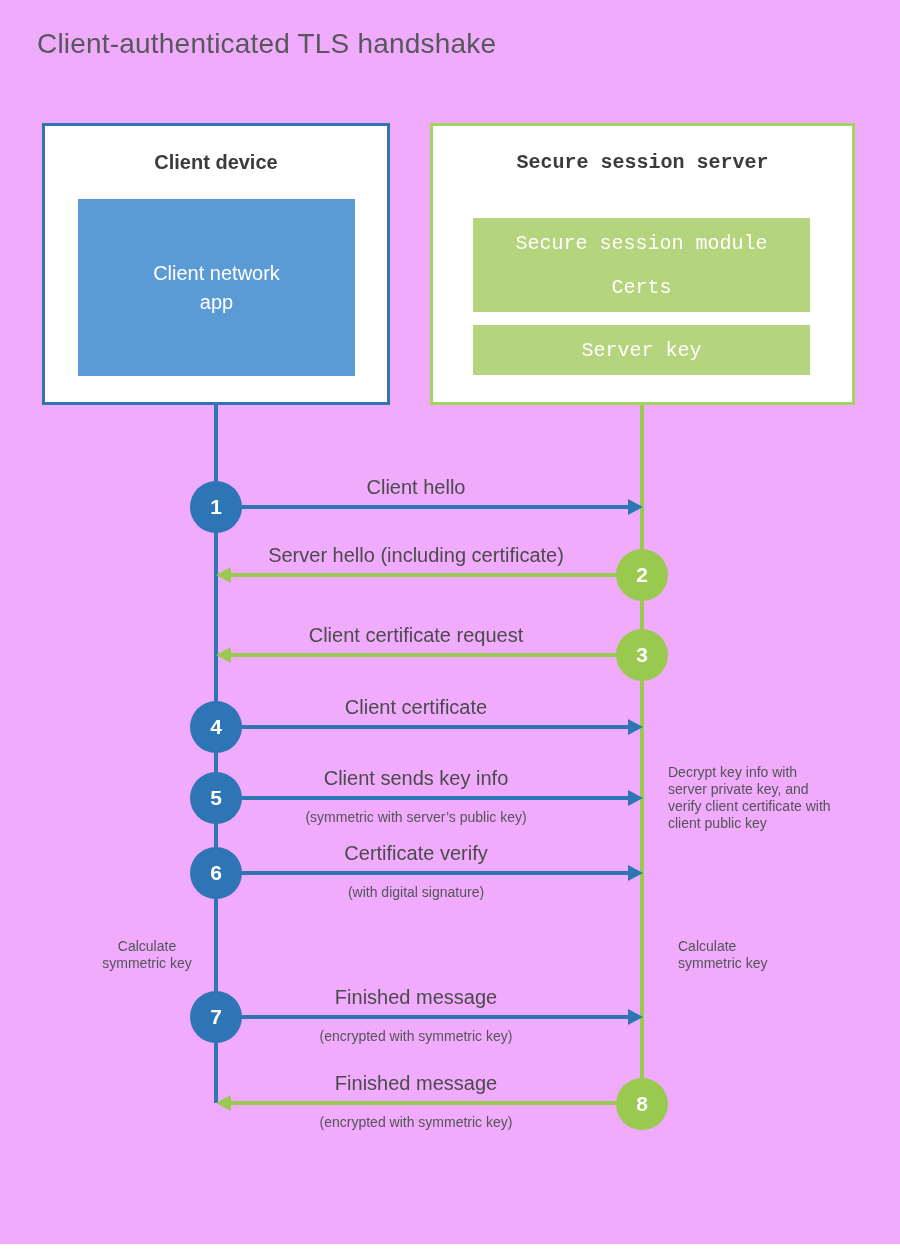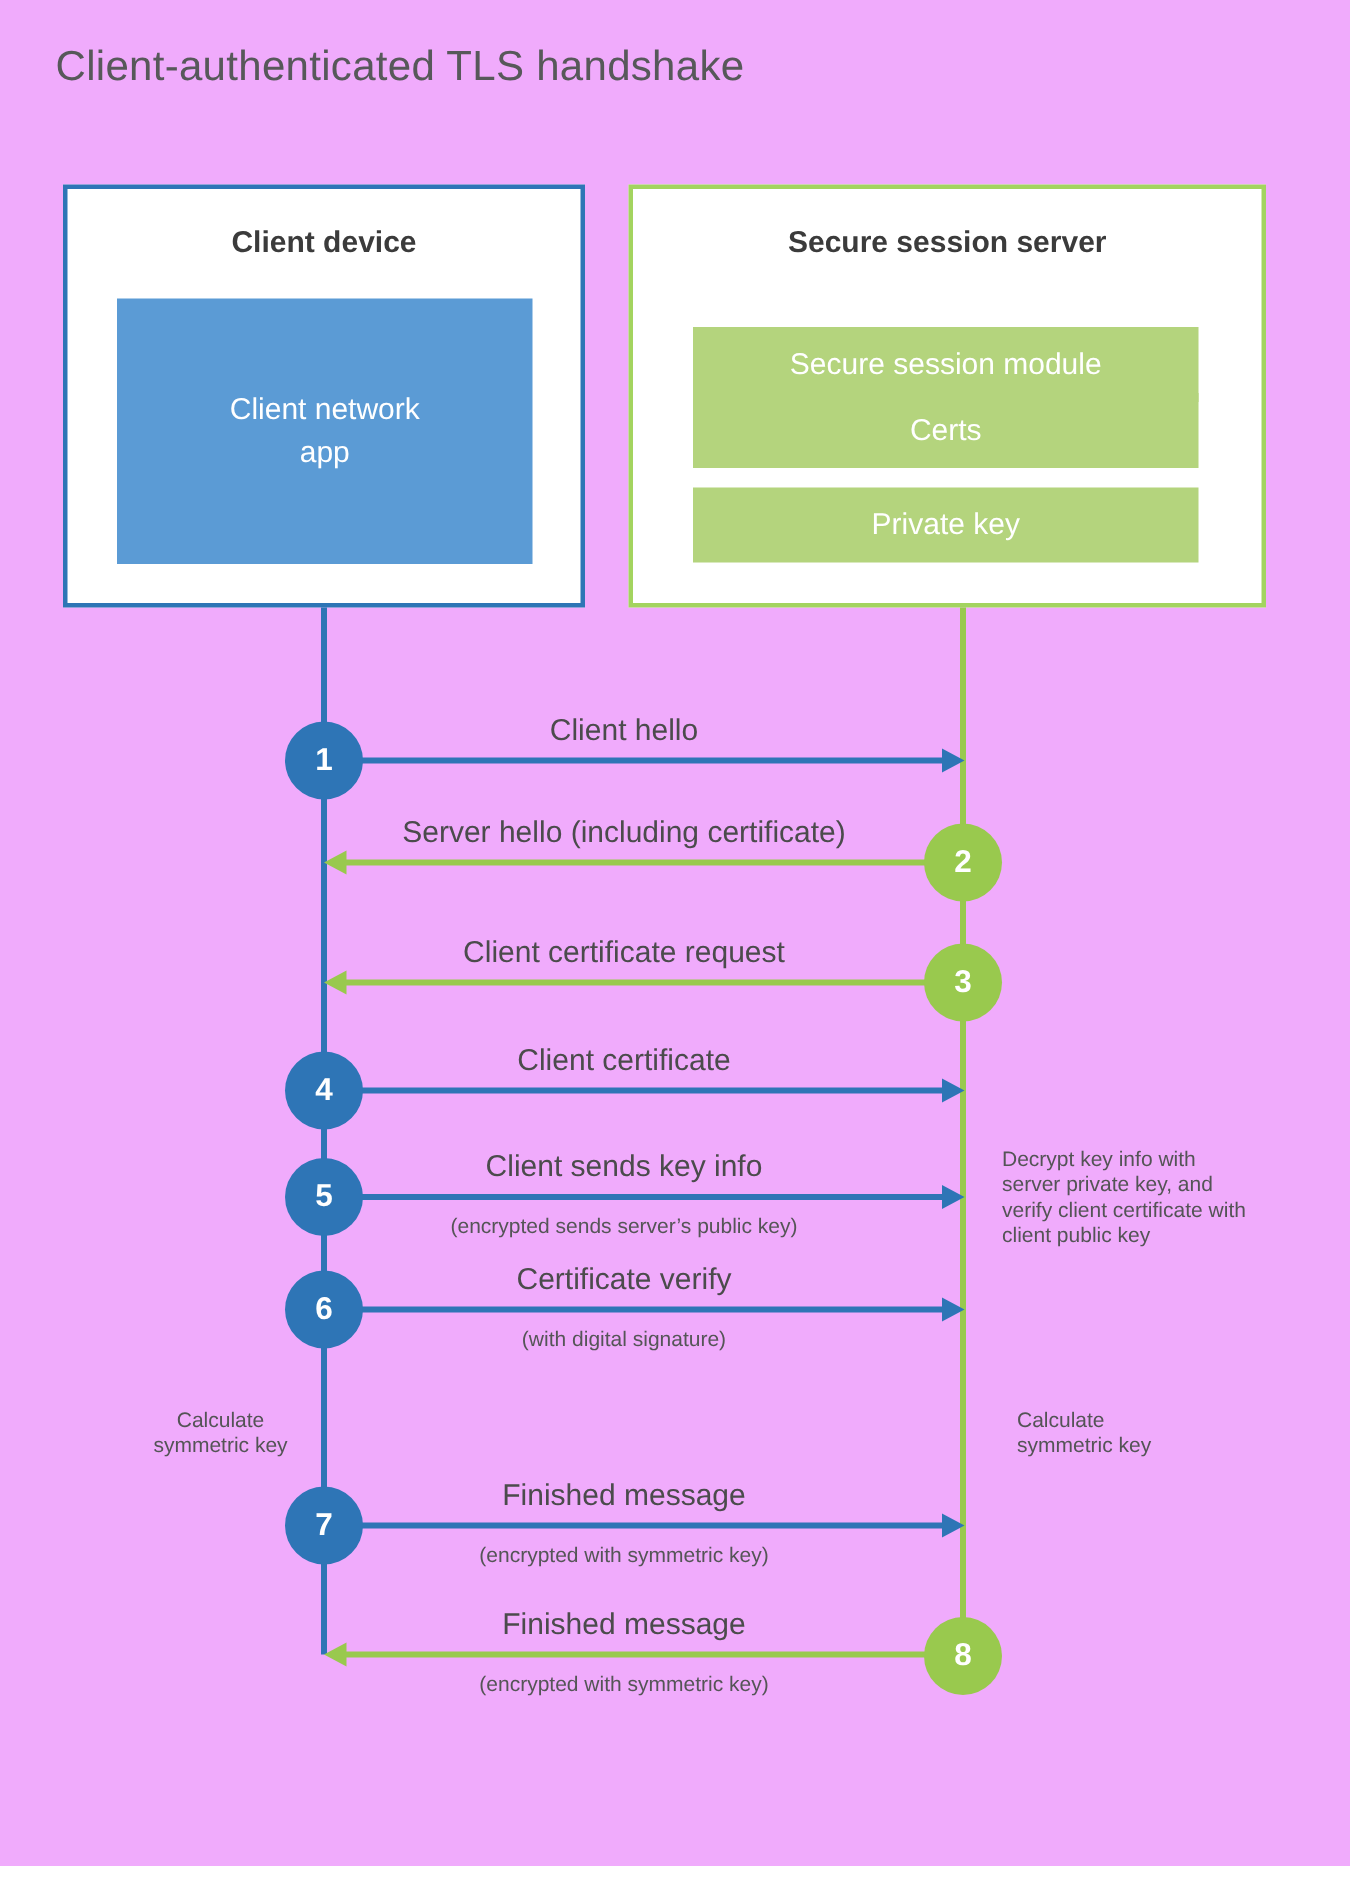--- a/index.html
+++ b/index.html
@@ -22,21 +22,21 @@
   }
   
   .actor-box {
     position: absolute;
     top: 123px;
     height: 282px;
     background: #ffffff;
     box-sizing: border-box;
   }
   .actor-box.client { left: 42px; width: 348px; border: 3px solid #2e75b6; }
-  .actor-box.server { left: 419px; width: 425px; border: 3px solid #a3d45f; }
+  .actor-box.server { left: 430px; width: 425px; border: 3px solid #a3d45f; font-family: Liberation Mono, monospace; }
   .actor-title {
     position: absolute;
     left: 0; top: 25px;
     width: 100%;
     text-align: center;
     font-size: 20px;
     font-weight: 700;
     color: #3b3b3b;
   }
   .app-box {
@@ -145,21 +145,21 @@
     <div class="app-box">
       <div>Client network</div>
       <div>app</div>
     </div>
   </div>
 
   <div class="actor-box server">
     <div class="actor-title">Secure session server</div>
     <div class="module-box m1">Secure session module</div>
     <div class="module-box m2">Certs</div>
-    <div class="module-box m3">Private key</div>
+    <div class="module-box m3">Server key</div>
   </div>
 
   <div class="lifeline blue"></div>
   <div class="lifeline green"></div>
 
   <div>
     <div class="aline blue s1-line"></div>
     <div class="ahead right s1-head"></div>
     <div class="circle blue s1-circle">1</div>
     <div class="alabel s1-label">Client hello</div>
@@ -184,21 +184,21 @@
     <div class="ahead right s4-head"></div>
     <div class="circle blue s4-circle">4</div>
     <div class="alabel s4-label">Client certificate</div>
   </div>
 
   <div>
     <div class="aline blue s5-line"></div>
     <div class="ahead right s5-head"></div>
     <div class="circle blue s5-circle">5</div>
     <div class="alabel s5-label">Client sends key info</div>
-    <div class="asub s5-sub">(encrypted sends server’s public key)</div>
+    <div class="asub s5-sub">(symmetric with server’s public key)</div>
   </div>
 
   <div>
     <div class="aline blue s6-line"></div>
     <div class="ahead right s6-head"></div>
     <div class="circle blue s6-circle">6</div>
     <div class="alabel s6-label">Certificate verify</div>
     <div class="asub s6-sub">(with digital signature)</div>
   </div>
 

